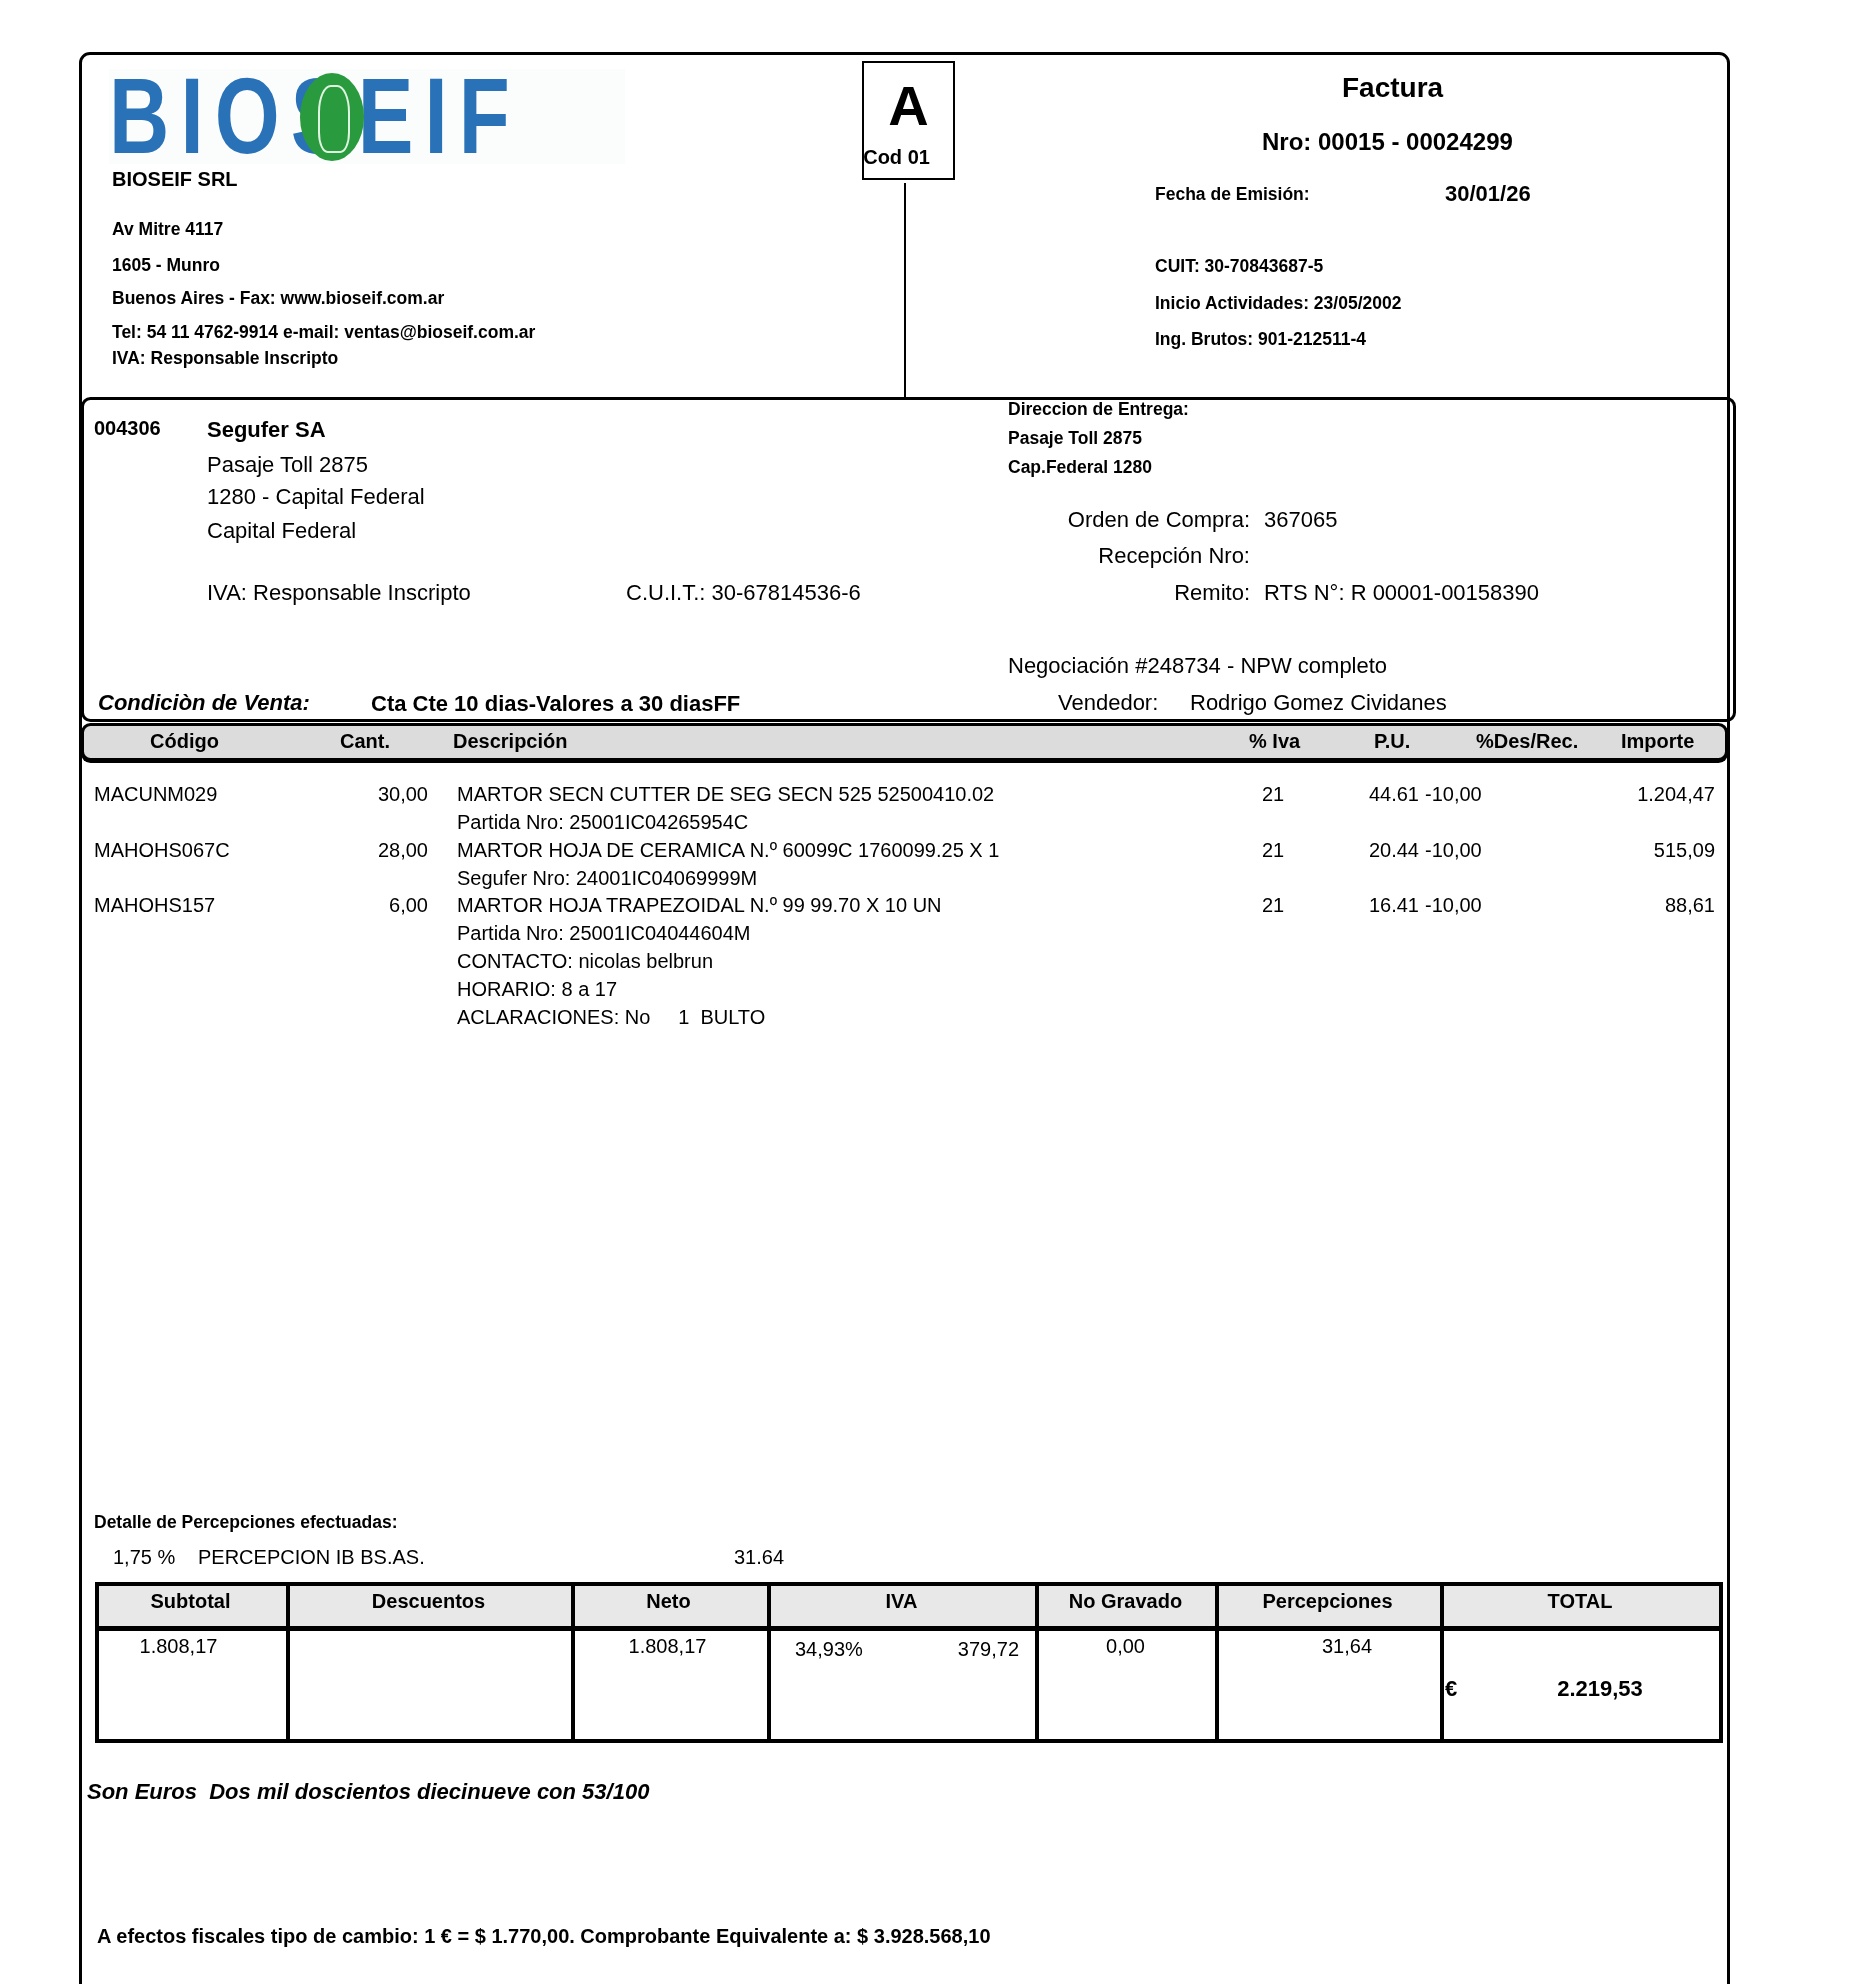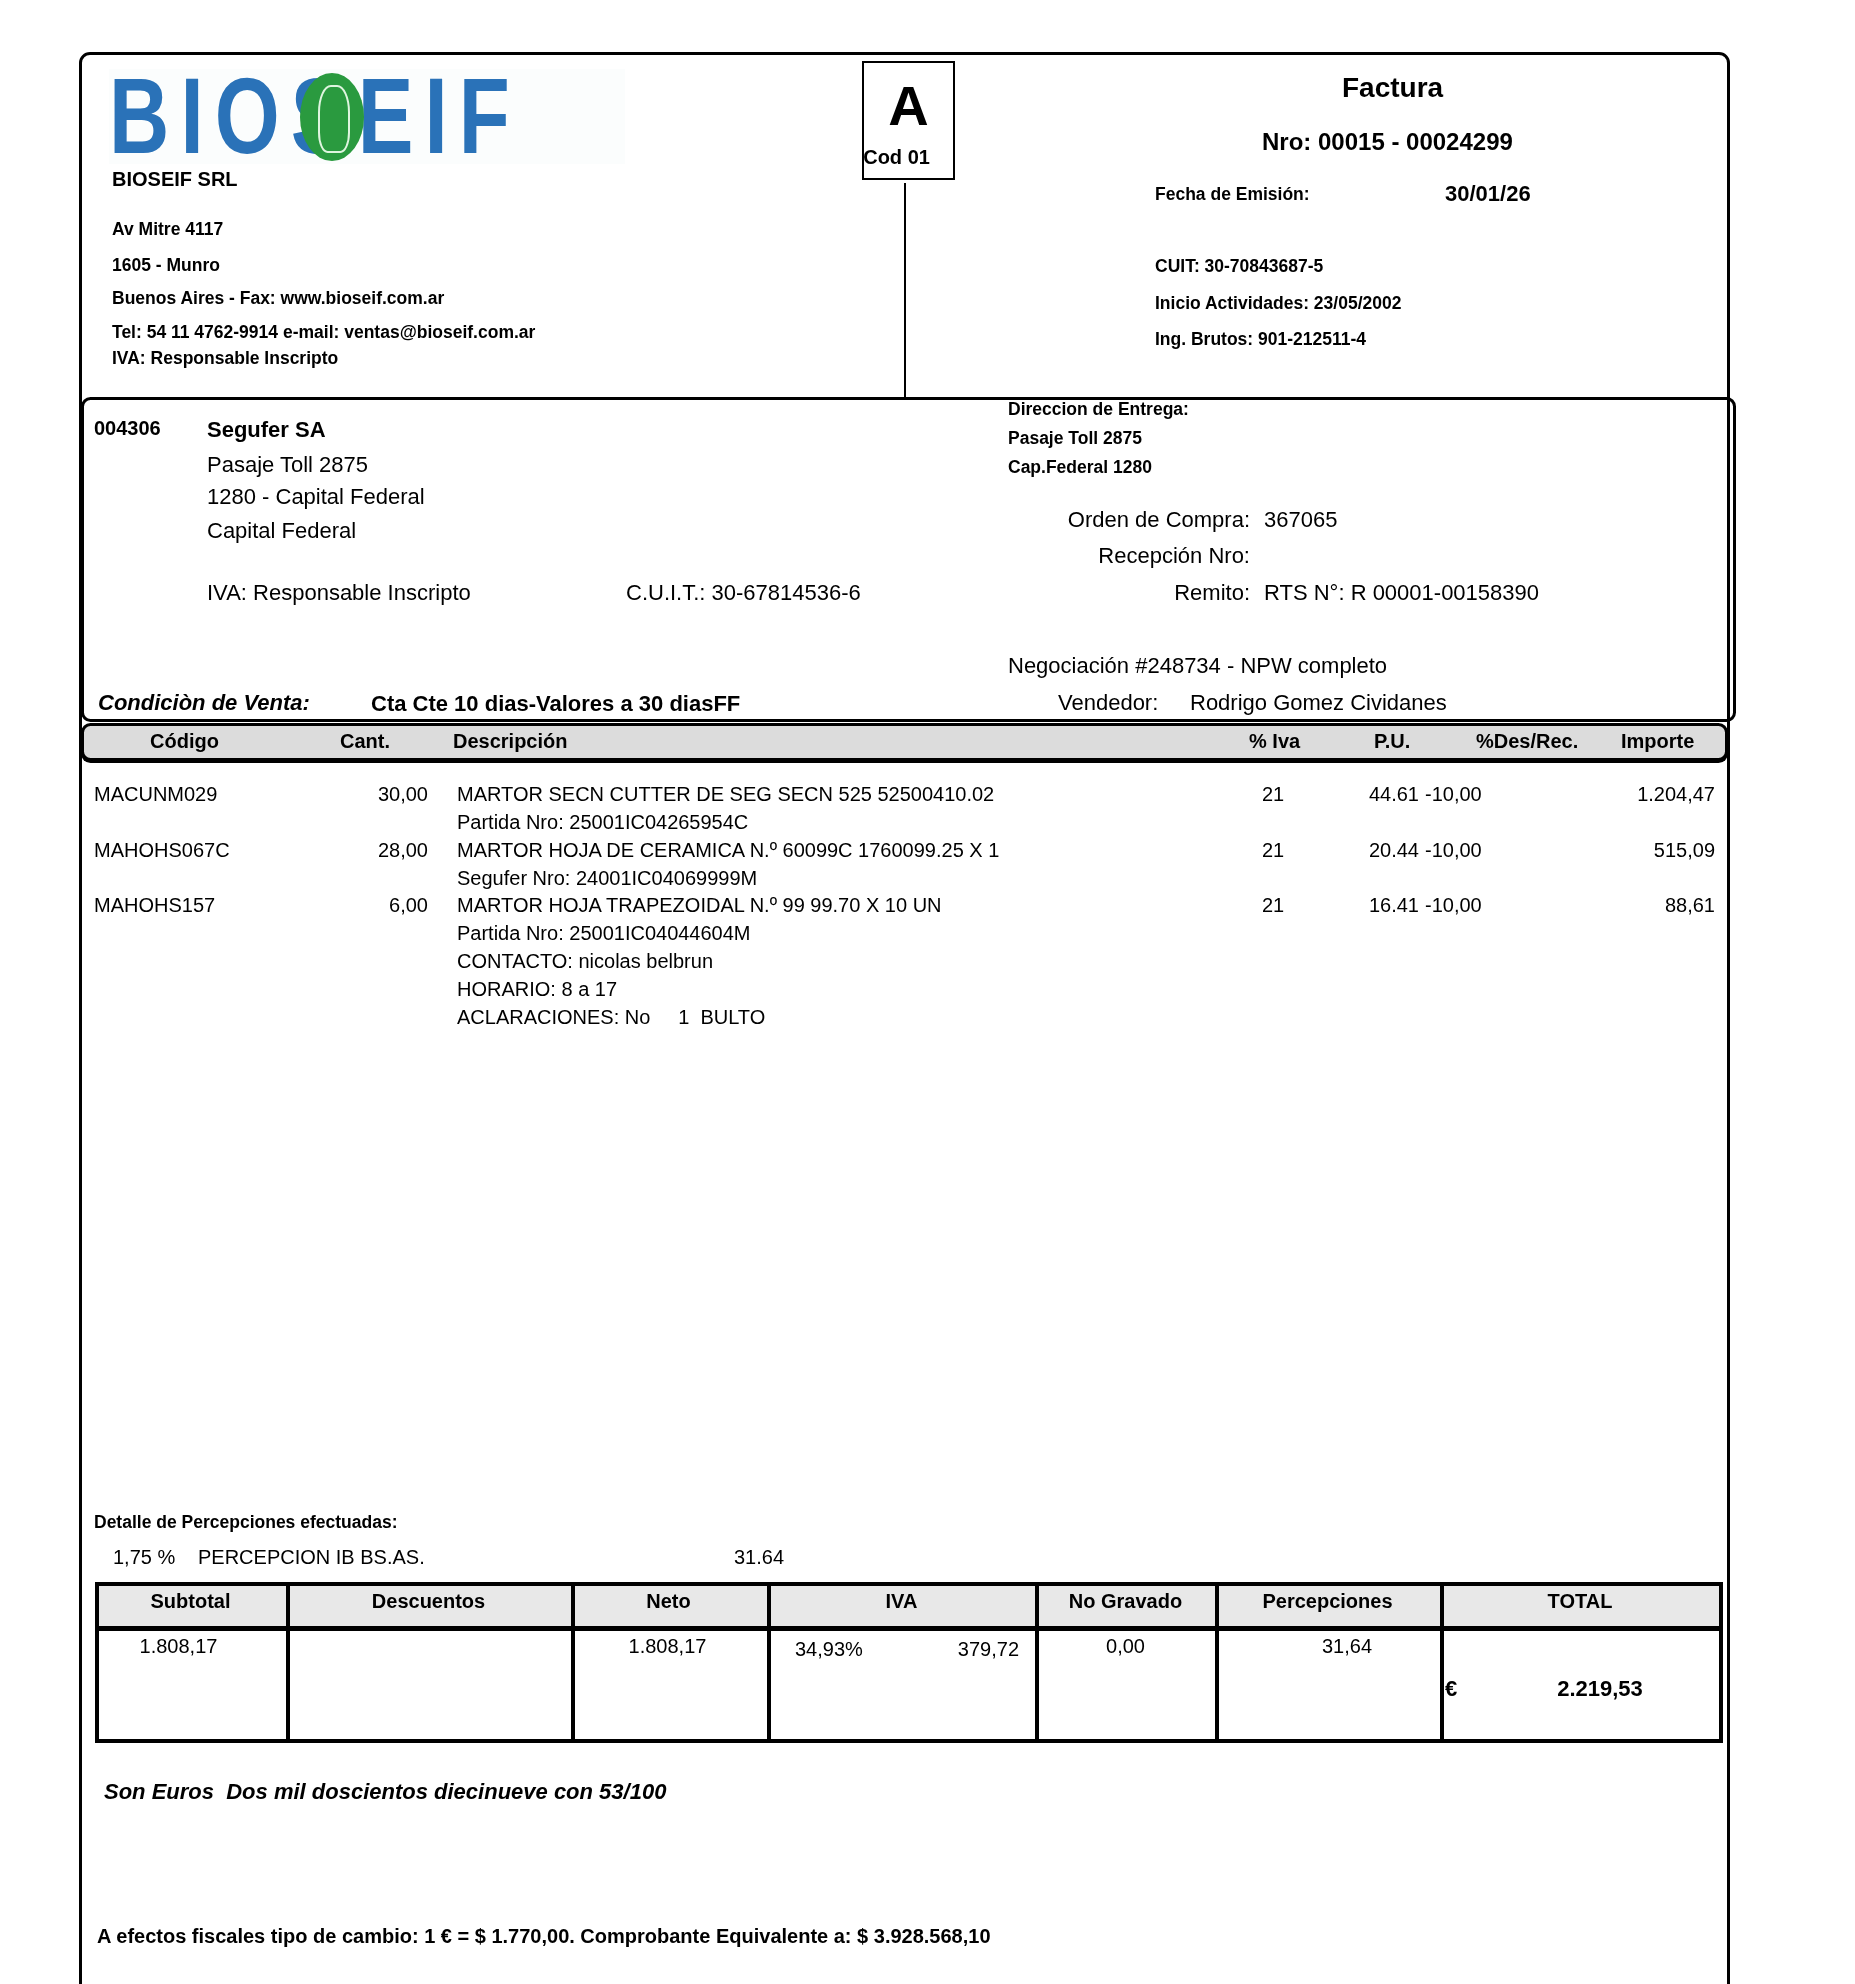--- a/index.html
+++ b/index.html
@@ -159,17 +159,17 @@
 <div class="tcell f50 c" style="left:99px;top:1635px;width:159px;">1.808,17</div>
 <div class="tcell f50 c" style="left:286px;top:1635px;width:285px;"></div>
 <div class="tcell f50 c" style="left:588px;top:1635px;width:159px;">1.808,17</div>
 <div class="tcell f50" style="left:795px;top:1638px;">34,93%</div>
 <div class="tcell f50 r" style="left:913px;top:1638px;width:106px;">379,72</div>
 <div class="tcell f50 c" style="left:1035px;top:1635px;width:181px;">0,00</div>
 <div class="tcell f50 c" style="left:1215px;top:1635px;width:264px;">31,64</div>
 <div class="tcell b f56" style="left:1445px;top:1676px;">€</div>
 <div class="tcell b f56 c" style="left:1501px;top:1676px;width:198px;">2.219,53</div>
 
-<div class="abs b i f56" style="left:104px;top:1779px;white-space:pre;">Son Euros  Dos mil doscientos diecinueve con 53/100</div>
+<div class="abs b i f56" style="left:87px;top:1779px;white-space:pre;">Son Euros  Dos mil doscientos diecinueve con 53/100</div>
 
 <div class="abs b f50" style="left:97px;top:1925px;white-space:nowrap;">A efectos fiscales tipo de cambio: 1 € = $ 1.770,00. Comprobante Equivalente a: $ 3.928.568,10</div>
 <div class="abs b f50" style="left:97px;top:1982px;white-space:nowrap;">Importes expresados en EUROS, el presente documento debe ser cancelado en PESOS, al tipo de cambio vendedor, Dolar Banco Nación</div>
 
 
 </body></html>

